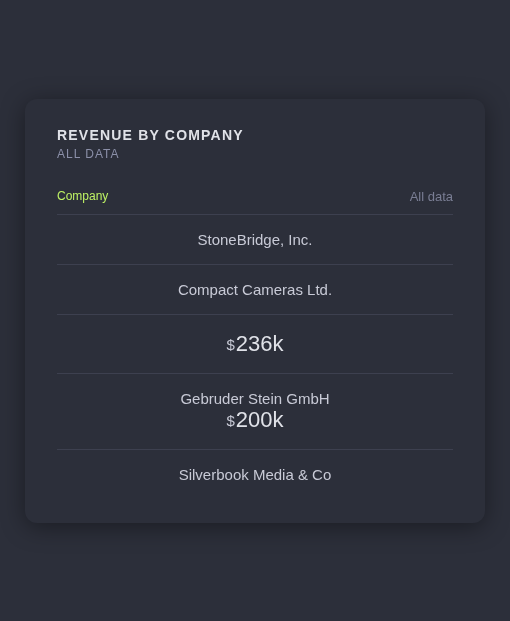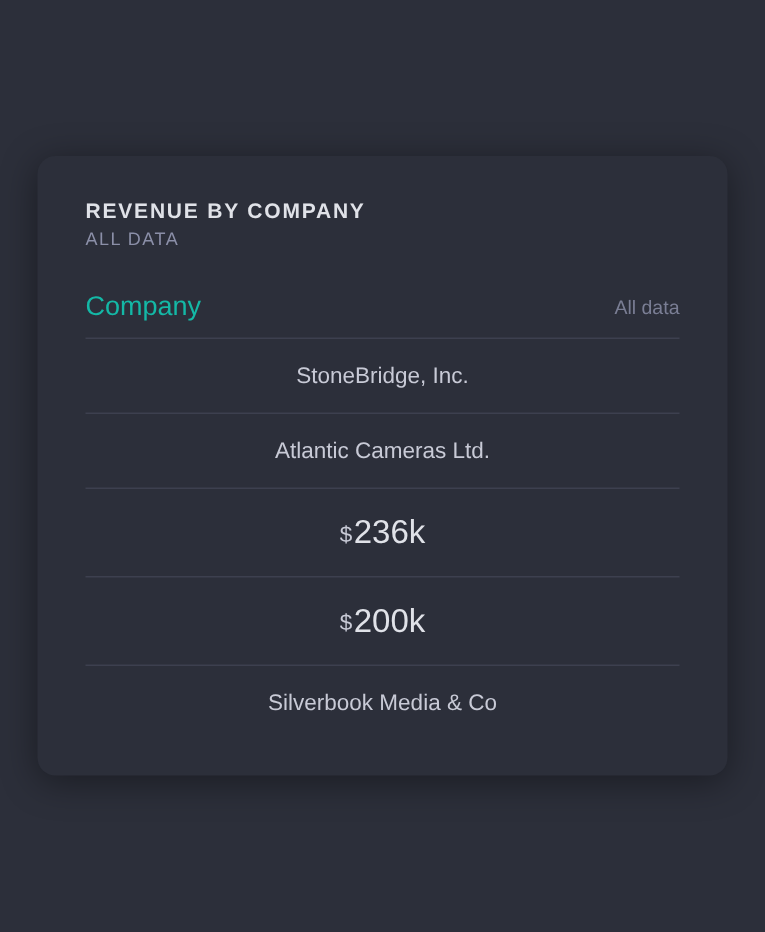--- a/index.html
+++ b/index.html
@@ -53,35 +53,36 @@
 
     .table-header {
       display: flex;
       justify-content: space-between;
       align-items: center;
       padding: 8px 0 10px;
       border-bottom: 1px solid #3d404f;
     }
 
     .col-company-header {
-      color: #14b8a6;
-      font-size: 18px;
+      color: #bef264;
+      font-size: 12px;
     }
 
     .col-value-header {
       color: #7a7e94;
       font-size: 13px;
     }
 
     .table-row {
       display: flex;
-      justify-content: center;
+      justify-content: flex-start;
       align-items: center;
       padding: 16px 0;
       border-bottom: 1px solid #3d404f;
+      flex-direction: column;
     }
 
     .table-row:last-child {
       border-bottom: none;
     }
 
     .company-name {
       color: #c8cad6;
       font-size: 15px;
       font-weight: 400;
@@ -113,26 +114,27 @@
     <div class="table-header">
       <span class="col-company-header">Company</span>
       <span class="col-value-header">All data</span>
     </div>
 
     <div id="table-body">
         <div class="table-row">
       <span class="company-name">StoneBridge, Inc.</span>
     </div>
         <div class="table-row">
-      <span class="company-name">Atlantic Cameras Ltd.</span>
+      <span class="company-name">Compact Cameras Ltd.</span>
     </div>
         <div class="table-row">
       <span class="company-value"><span class="dollar">$</span>236k</span>
     </div>
         <div class="table-row">
+      <span class="company-name">Gebruder Stein GmbH</span>
       <span class="company-value"><span class="dollar">$</span>200k</span>
     </div>
         <div class="table-row">
       <span class="company-name">Silverbook Media &amp; Co</span>
     </div>
       </div>
   </div>
 </div>
 
 </body></html>

